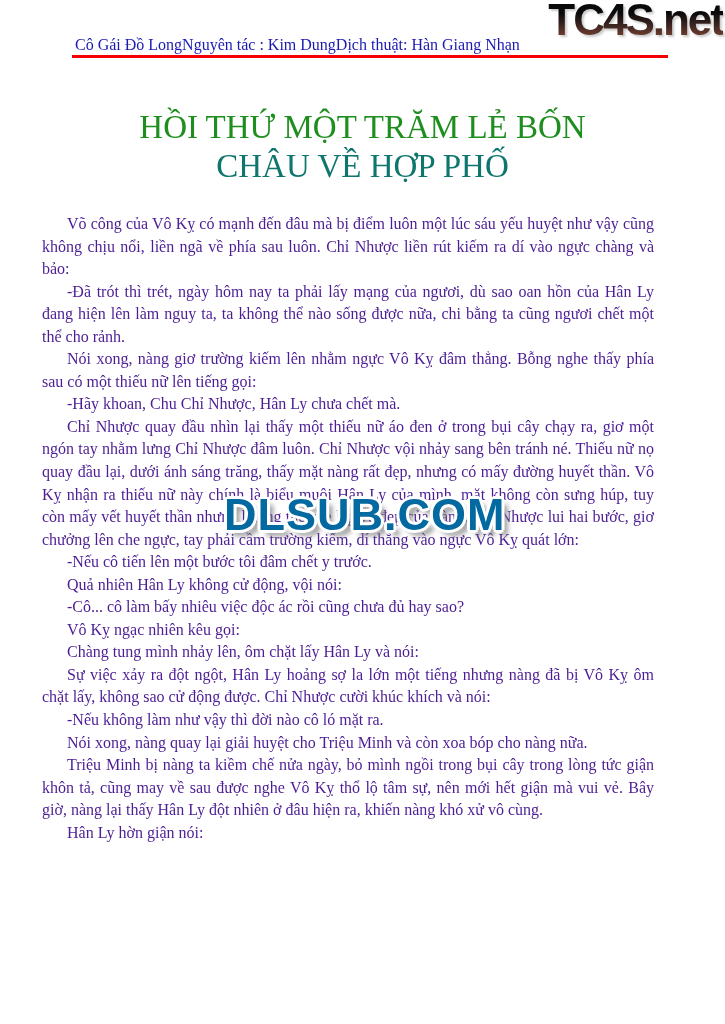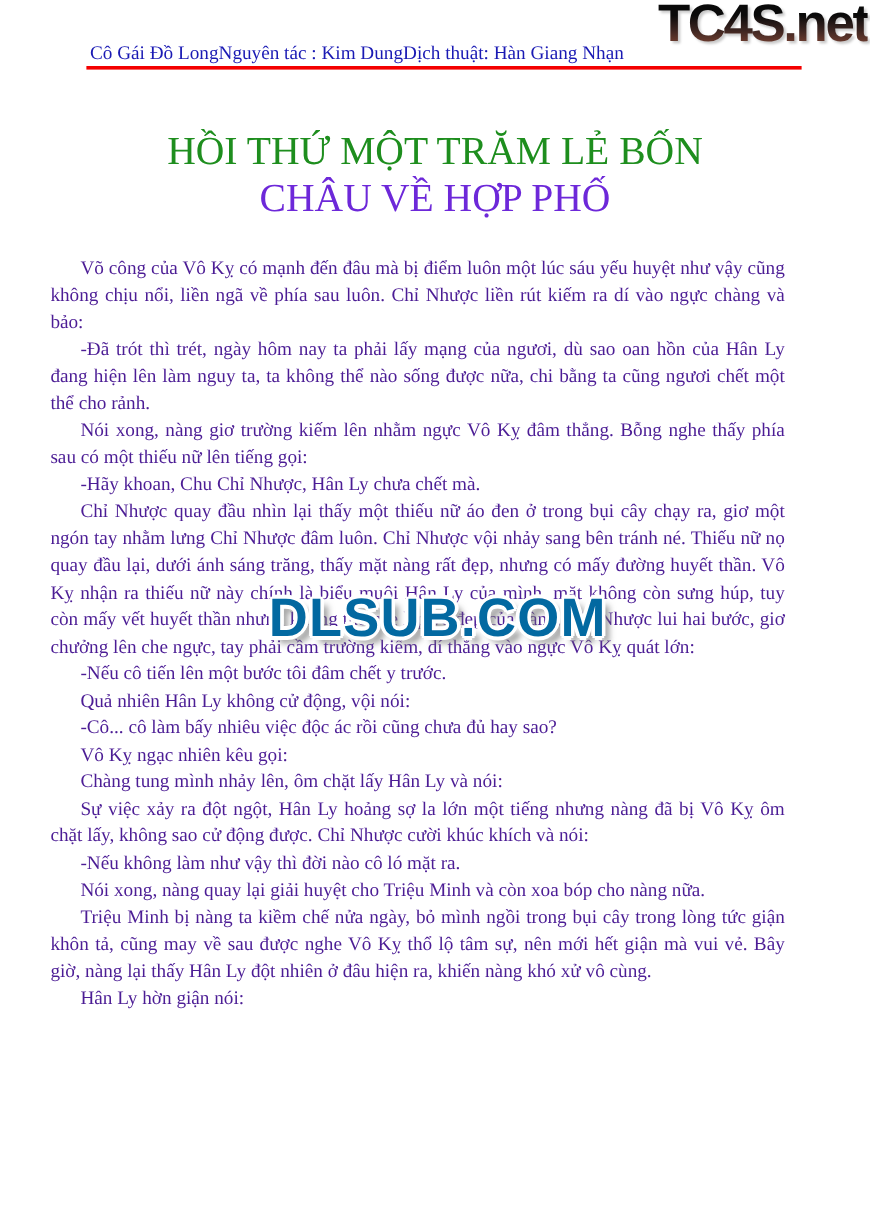--- a/index.html
+++ b/index.html
@@ -34,21 +34,21 @@
     position:absolute;top:55px;left:72px;width:596px;height:3px;
     background:#f40000;
   }
 
   
   .title-block{
     position:absolute;top:108px;left:0;width:100%;
     text-align:center;line-height:39px;font-size:33px;
   }
   .title-line1{color:#1e8e1e;}
-  .title-line2{color:#6d28d9;}
+  .title-line2{color:#0f766e;}
 
   
   .body-text{
     position:absolute;top:213px;left:42px;width:612px;
     font-size:16px;line-height:22.55px;
     text-align:justify;color:#4c1d95;
   }
   .body-text p{margin:0;text-indent:25px;}
 
   

